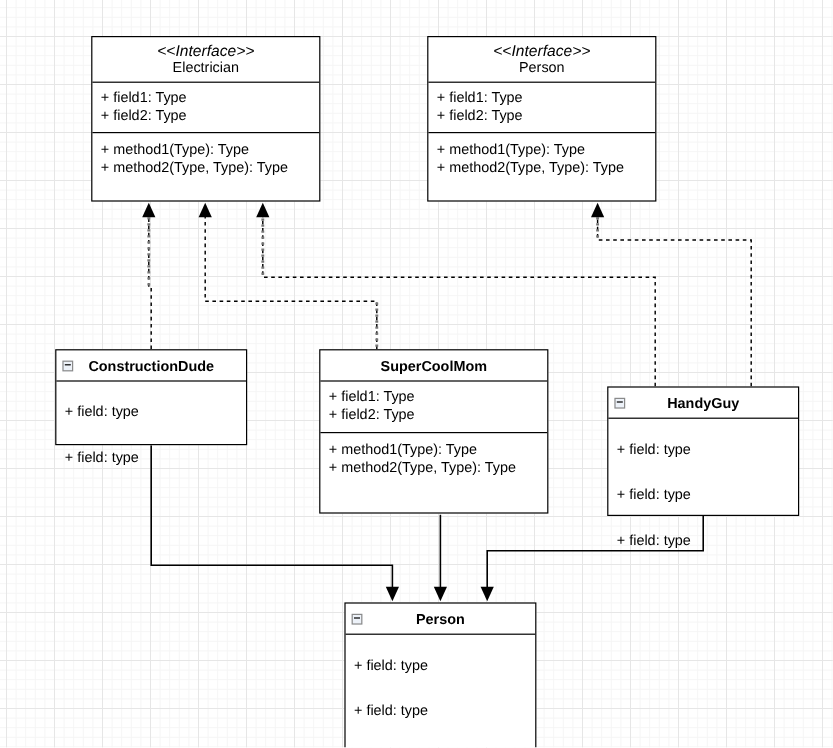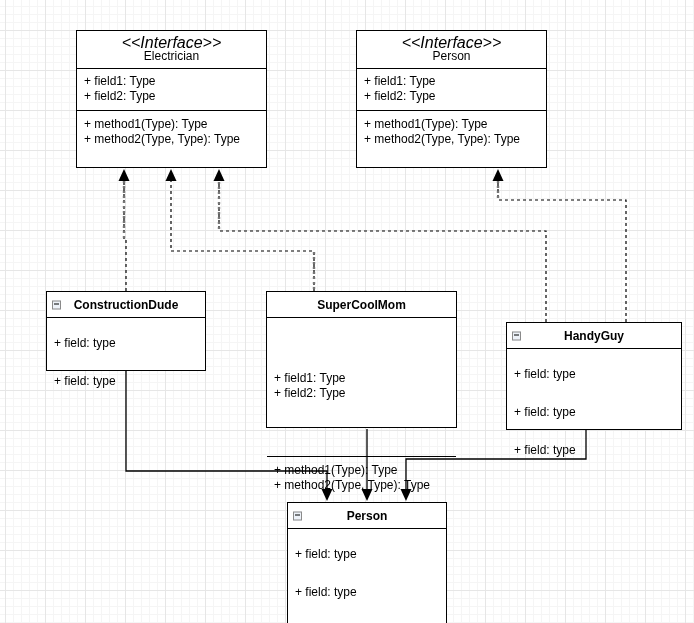--- a/index.html
+++ b/index.html
@@ -18,21 +18,21 @@
   .edges{position:absolute;left:0;top:0;width:694px;height:623px;}
   .ubox{
     position:absolute;border:1px solid #000;background:#fff;
     box-sizing:border-box;font-size:12px;line-height:14px;
     display:flex;flex-direction:column;
   }
   .title{
     position:relative;border-bottom:1px solid #000;text-align:center;
     display:flex;flex-direction:column;justify-content:center;flex:0 0 auto;
   }
-  .stereo{font-style:italic;font-size:16px;line-height:13px;}
+  .stereo{font-style:italic;font-size:13px;line-height:13px;}
   .iname{font-weight:normal;line-height:15px;}
   .bname{font-weight:bold;}
   .sec{flex:0 0 auto;box-sizing:border-box;text-align:left;}
   .tight{padding:5px 7px;}
   .tight div{line-height:15px;white-space:nowrap;}
   .methods{border-top:1px solid #000;flex:1 1 auto;padding:6px 7px;}
   .methods div{line-height:15px;white-space:nowrap;}
   .wide div{height:26px;line-height:26px;padding-left:7px;white-space:nowrap;margin-top:12px;}
   .wide{padding-top:0px;}
   .fold{
@@ -40,26 +40,26 @@
     width:9px;height:9px;border:1px solid #8a8a8a;background:#edf2f9;box-sizing:border-box;
   }
   .fold::after{
     content:"";position:absolute;left:1px;right:1px;top:50%;margin-top:-1px;height:1px;background:#000;
   }
   
   #electrician{left:76px;top:30px;width:191px;height:138px;}
   #electrician .title,#plumber .title{height:37px;}
   #electrician .fields,#plumber .fields{height:41px;}
   #plumber{left:356px;top:30px;width:191px;height:138px;}
-  #superCoolMom{left:266px;top:291px;width:191px;height:137px;gap:48px;}
+  #superCoolMom{left:266px;top:291px;width:191px;height:137px;}
   #superCoolMom .title{height:25px;}
   #superCoolMom .fields{height:42px;}
   #constructionDude{left:46px;top:291px;width:160px;height:80px;}
   #constructionDude .title,#handyGuy .title,#person .title{height:25px;}
-  #handyGuy{left:506px;top:322px;width:176px;height:108px;}
+  #handyGuy{left:506px;top:322px;width:160px;height:108px;}
   #person{left:287px;top:502px;width:160px;height:124px;}
 </style>
 </head>
 <body>
 
 <div class="canvas">
 
   <svg class="edges" viewBox="0 0 694 623" xmlns="http://www.w3.org/2000/svg">
 
     <path d="M126,291 L126,240 L124,240 L124,180" fill="none" stroke="#000" stroke-width="1.2" stroke-dasharray="3,3"></path>

